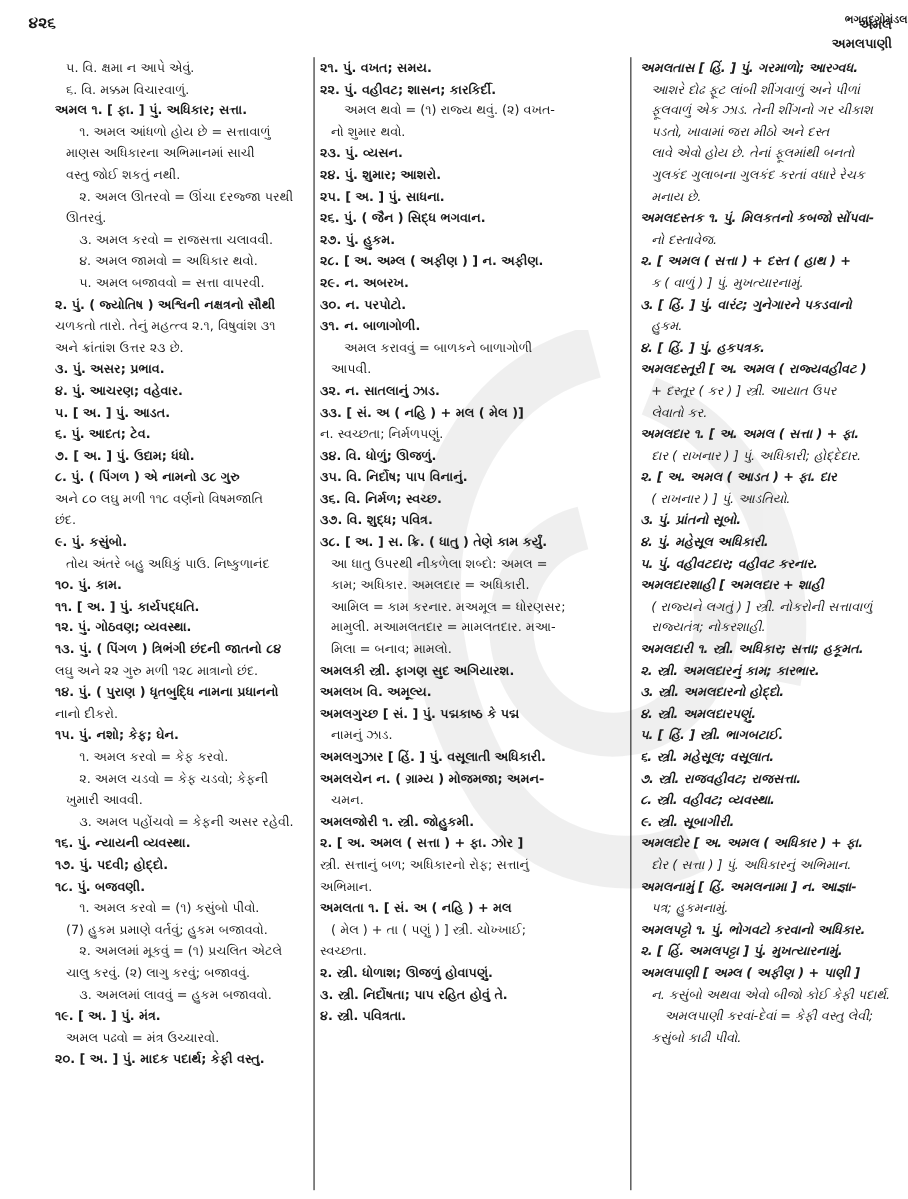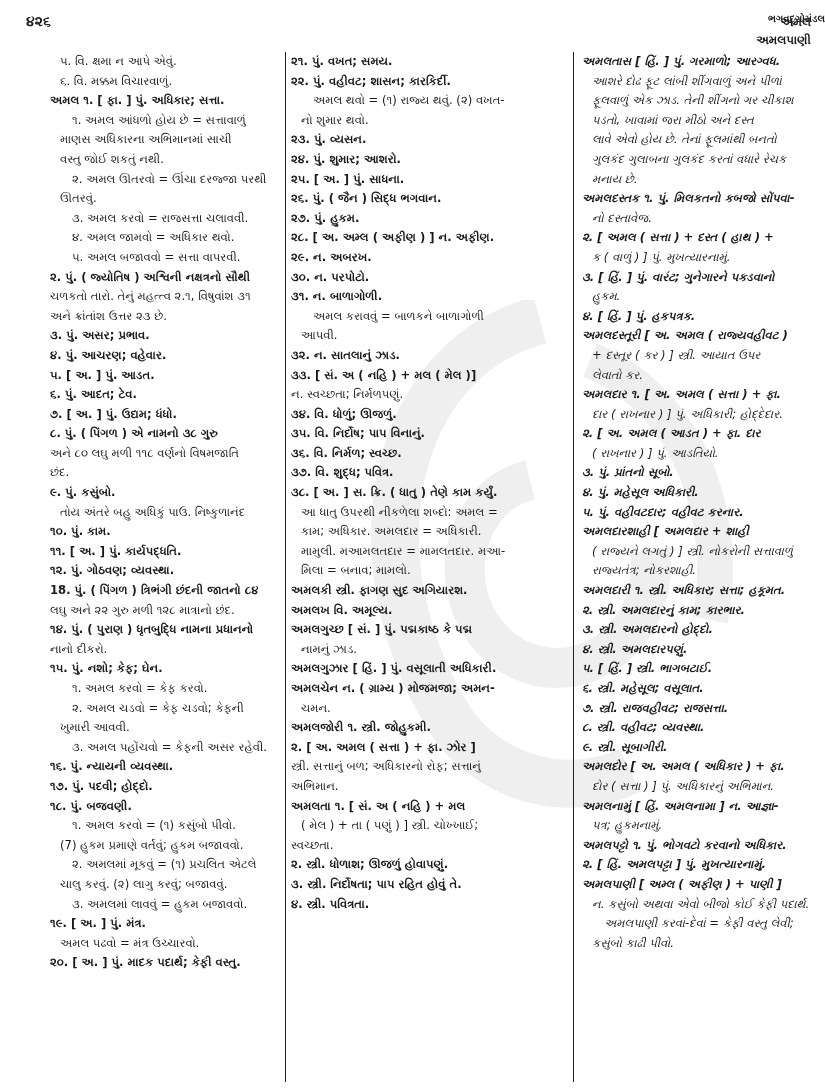--- a/index.html
+++ b/index.html
@@ -69,21 +69,21 @@
     <span class="line sense">૬. પું. આદત; ટેવ.</span>
     <span class="line sense">૭. [ અ. ] પું. ઉદ્યમ; ધંધો.</span>
     <span class="line sense">૮. પું. ( પિંગળ ) એ નામનો ૩૮ ગુરુ</span>
     <span class="line ">અને ૮૦ લઘુ મળી ૧૧૮ વર્ણનો વિષમજાતિ</span>
     <span class="line ">છંદ.</span>
     <span class="line sense">૯. પું. કસુંબો.</span>
     <span class="line i1">તોય અંતરે બહુ અધિકું પાઉ.      નિષ્કુળાનંદ</span>
     <span class="line sense">૧૦. પું. કામ.</span>
     <span class="line sense">૧૧. [ અ. ] પું. કાર્યપદ્ધતિ.</span>
     <span class="line sense">૧૨. પું. ગોઠવણ; વ્યવસ્થા.</span>
-    <span class="line sense">18. પું. ( પિંગળ ) ત્રિભંગી છંદની જાતનો ૮૪</span>
+    <span class="line sense">૧૩. પું. ( પિંગળ ) ત્રિભંગી છંદની જાતનો ૮૪</span>
     <span class="line ">લઘુ અને ૨૨ ગુરુ મળી ૧૨૮ માત્રાનો છંદ.</span>
     <span class="line sense">૧૪. પું. ( પુરાણ ) ધૃતબુદ્ધિ નામના પ્રધાનનો</span>
     <span class="line ">નાનો દીકરો.</span>
     <span class="line sense">૧૫. પું. નશો; કેફ; ઘેન.</span>
     <span class="line i2">૧. અમલ કરવો = કેફ કરવો.</span>
     <span class="line i2">૨. અમલ ચડવો = કેફ ચડવો; કેફની</span>
     <span class="line i1">ખુમારી આવવી.</span>
     <span class="line i2">૩. અમલ પહોંચવો = કેફની અસર રહેવી.</span>
     <span class="line sense">૧૬. પું. ન્યાયની વ્યવસ્થા.</span>
     <span class="line sense">૧૭. પું. પદવી; હોદ્દો.</span>
@@ -116,20 +116,21 @@
     <span class="line sense">૩૨. ન. સાતલાનું ઝાડ.</span>
     <span class="line sense">૩૩. [ સં. અ ( નહિ ) + મલ ( મેલ )]</span>
     <span class="line ">ન. સ્વચ્છતા; નિર્મળપણું.</span>
     <span class="line sense">૩૪. વિ. ધોળું; ઊજળું.</span>
     <span class="line sense">૩૫. વિ. નિર્દોષ; પાપ વિનાનું.</span>
     <span class="line sense">૩૬. વિ. નિર્મળ; સ્વચ્છ.</span>
     <span class="line sense">૩૭. વિ. શુદ્ધ; પવિત્ર.</span>
     <span class="line sense">૩૮. [ અ. ] સ. ક્રિ. ( ધાતુ ) તેણે કામ કર્યું.</span>
     <span class="line i1">આ ધાતુ ઉપરથી નીકળેલા શબ્દો: અમલ =</span>
     <span class="line i1">કામ; અધિકાર. અમલદાર = અધિકારી.</span>
+    <span class="line i1">આમિલ = કામ કરનાર. મઅમૂલ = ધોરણસર;</span>
     <span class="line i1">મામુલી. મઆમલતદાર = મામલતદાર. મઆ-</span>
     <span class="line i1">મિલા = બનાવ; મામલો.</span>
     <span class="line head">અમલકી સ્ત્રી. ફાગણ સુદ અગિયારશ.</span>
     <span class="line head">અમલખ વિ. અમૂલ્ય.</span>
     <span class="line head">અમલગુચ્છ [ સં. ] પું. પદ્મકાષ્ઠ કે પદ્મ</span>
     <span class="line i1">નામનું ઝાડ.</span>
     <span class="line head">અમલગુઝાર [ હિં. ] પું. વસૂલાતી અધિકારી.</span>
     <span class="line head">અમલચેન ન. ( ગ્રામ્ય ) મોજમજા; અમન-</span>
     <span class="line i1">ચમન.</span>
     <span class="line head">અમલજોરી ૧. સ્ત્રી. જોહુકમી.</span>

